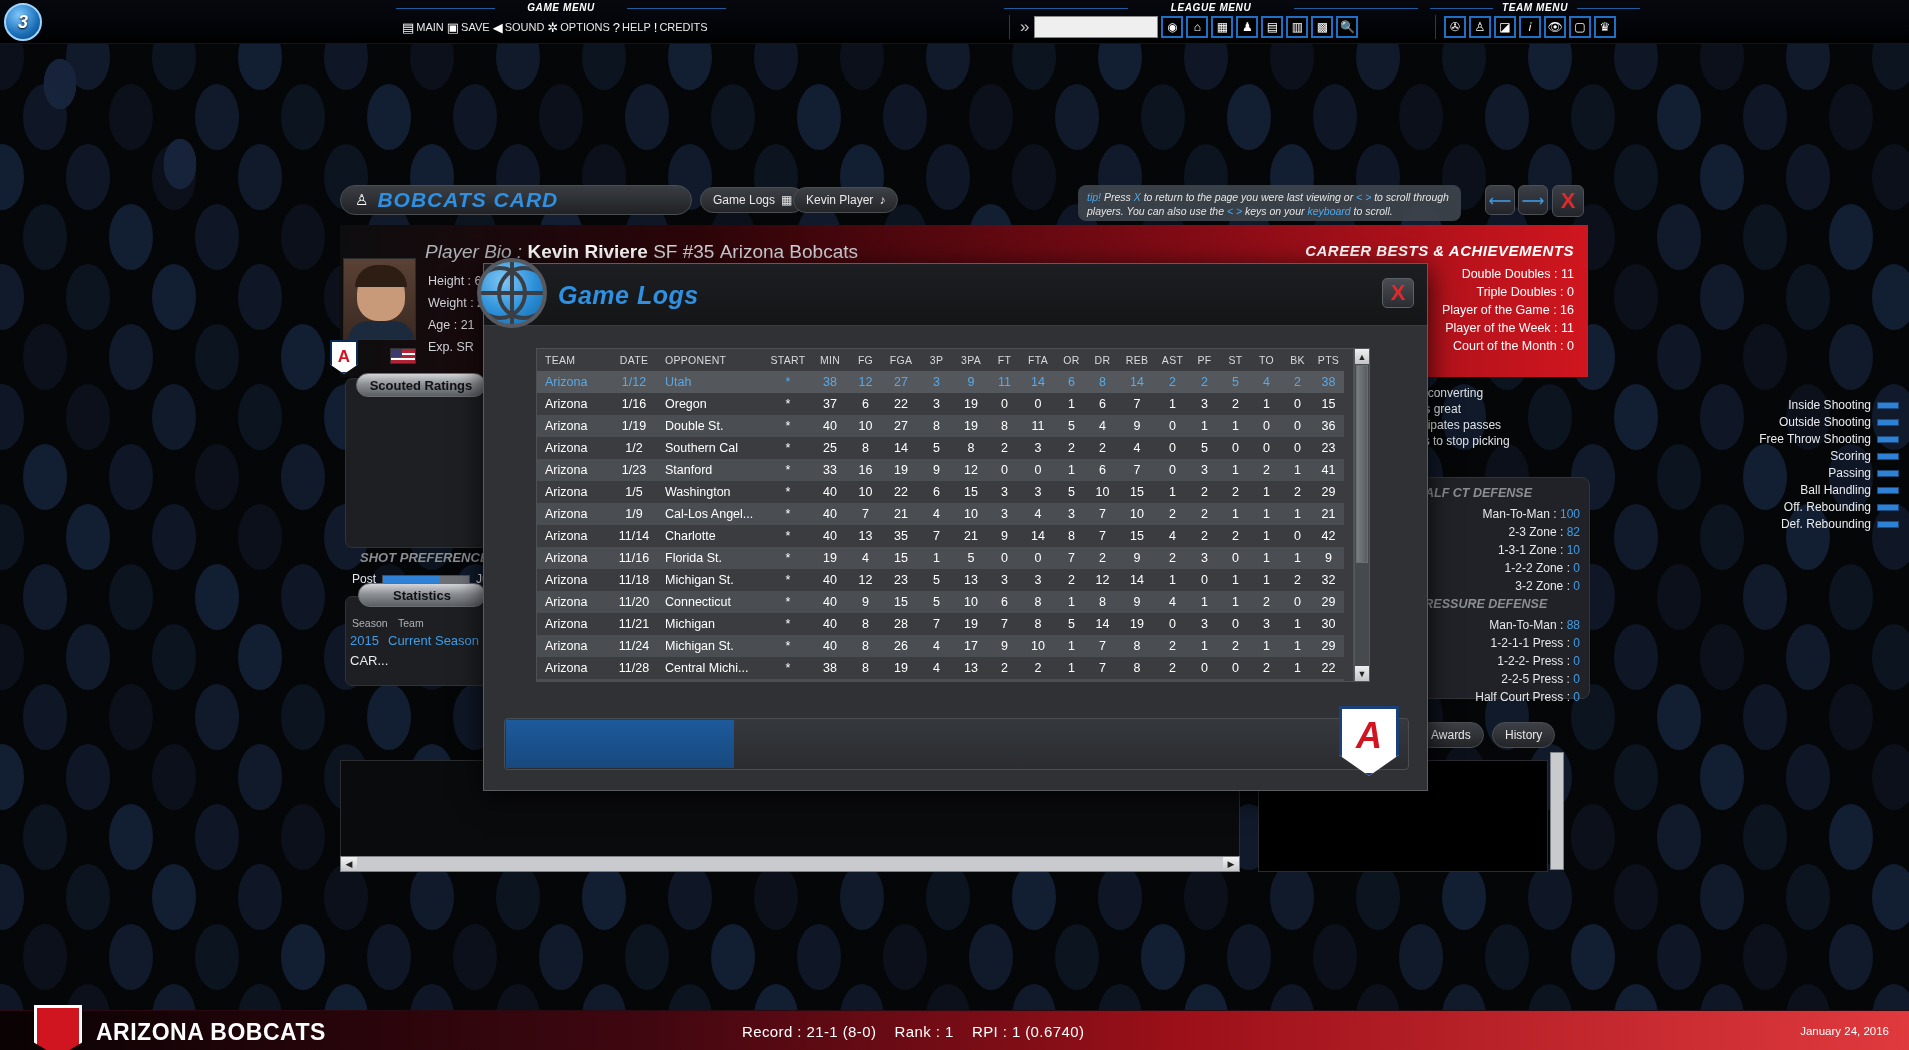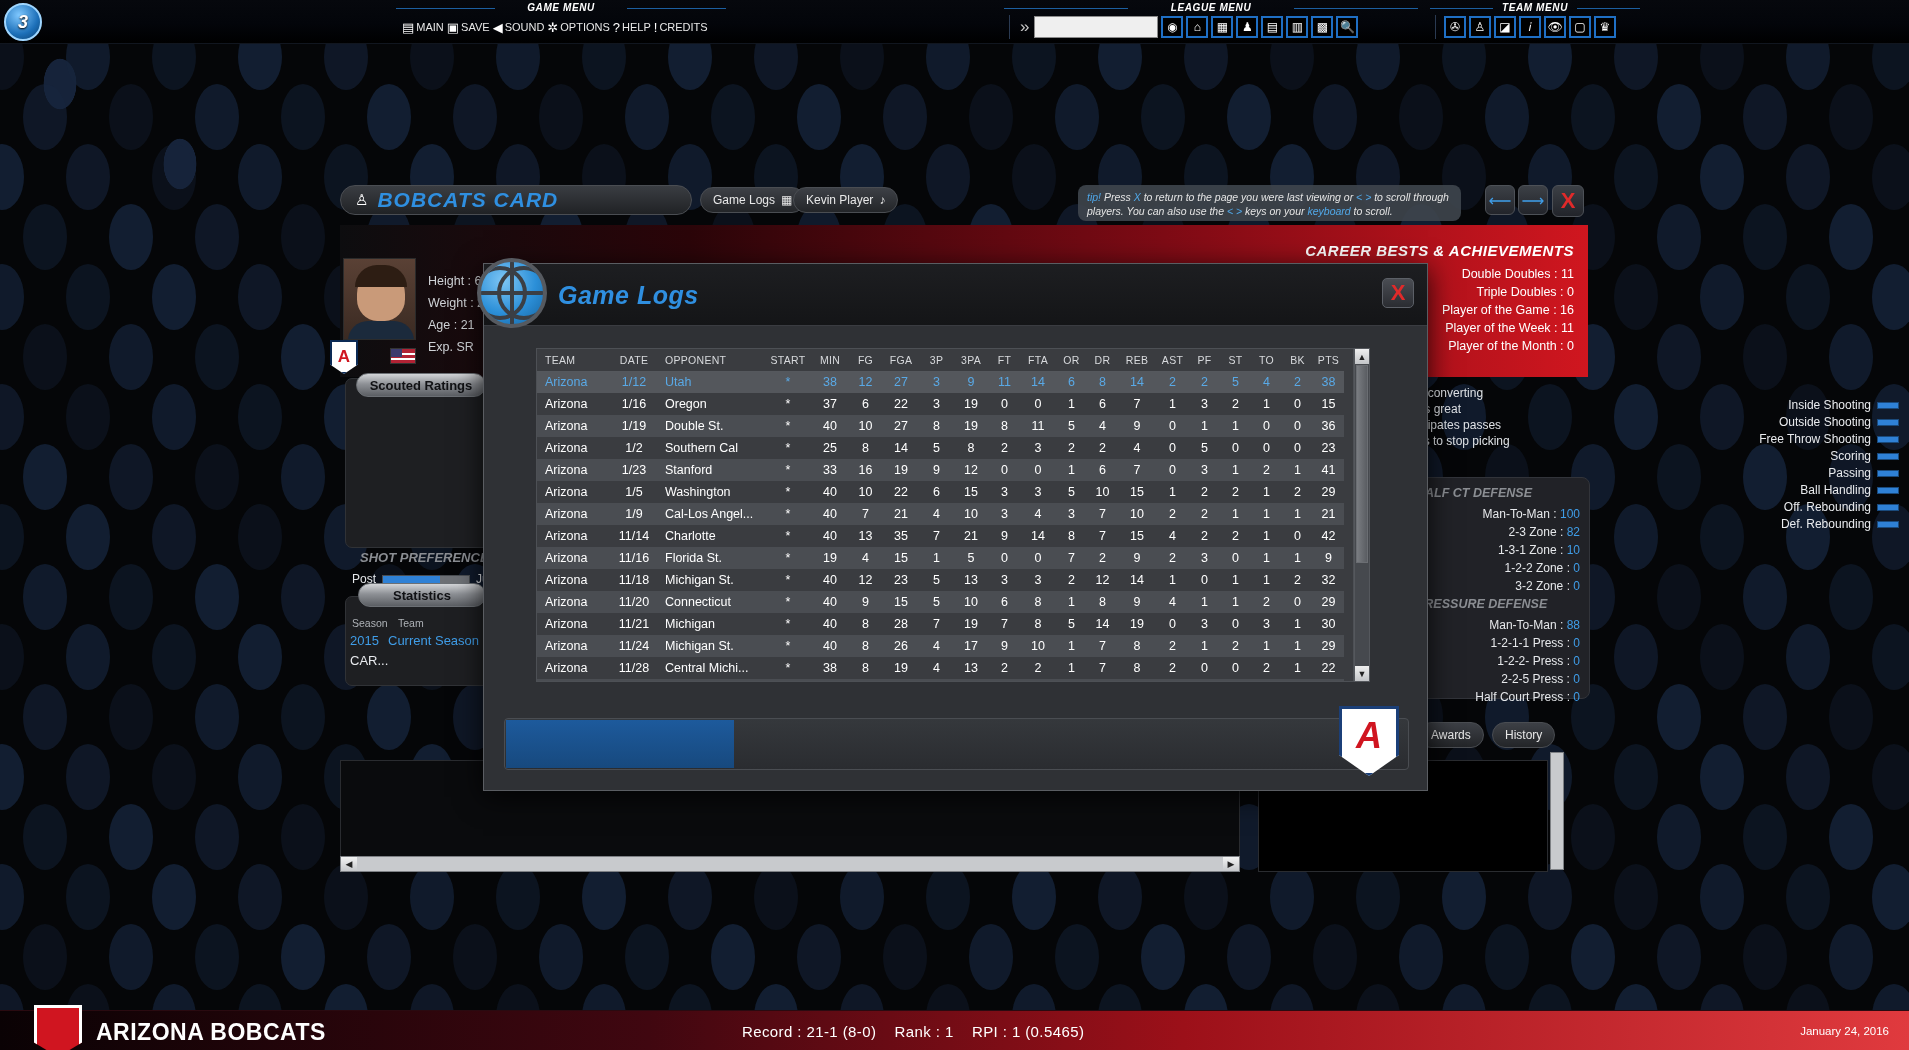--- a/index.html
+++ b/index.html
@@ -789,26 +789,32 @@
   <span style="color:#4ea6e8;">tip!</span>
   <span>Press </span><b>X</b><span> to return to the page you were last viewing or </span><b>&lt; &gt;</b><span> to scroll through</span><br>
   <span>players. You can also use the </span><b>&lt; &gt;</b><span> keys on your </span><b>keyboard</b><span> to scroll.</span>
 </div>
 
 <div class="navbtn" id="nav-prev">⟵</div>
 <div class="navbtn" id="nav-next">⟶</div>
 <div id="nav-close">X</div>
 
 <div id="bio-band">
+  <div id="bio-text">
+    <span>Player Bio :</span>
+    <span class="nm">Kevin Riviere</span>
+    <span class="pos">SF #35</span>
+    <span class="pos">Arizona Bobcats</span>
+  </div>
   <div id="career-title">CAREER BESTS &amp; ACHIEVEMENTS</div>
   <div class="career-row" style="top:42px;"><span>Double Doubles :</span> <span>11</span></div>
   <div class="career-row" style="top:60px;"><span>Triple Doubles :</span> <span>0</span></div>
   <div class="career-row" style="top:78px;"><span>Player of the Game :</span> <span>16</span></div>
   <div class="career-row" style="top:96px;"><span>Player of the Week :</span> <span>11</span></div>
-  <div class="career-row" style="top:114px;"><span>Player of the Month :</span> <span>0</span></div>
+  <div class="career-row" style="top:114px;"><span>Court of the Month :</span> <span>0</span></div>
 </div>
 
 <div id="headshot">
   <div class="face"></div>
   <div class="hair"></div>
   <div class="body"></div>
 </div>
 <div id="team-logo-sm">A</div>
 <div id="flag">
     <div class="canton"></div>
@@ -1295,16 +1301,16 @@
   <div id="sb-logo"></div>
   <div id="sb-team">ARIZONA BOBCATS</div>
   <div id="sb-center">
     <span>Record :</span>
     <span>21-1 (8-0)</span>
     &nbsp;&nbsp;
     <span>Rank :</span>
     <span>1</span>
     &nbsp;&nbsp;
     <span>RPI :</span>
-    <span>1 (0.5465)</span>
+    <span>1 (0.6740)</span>
   </div>
   <div id="sb-date">January 24, 2016</div>
 </div>
 
 </body></html>

